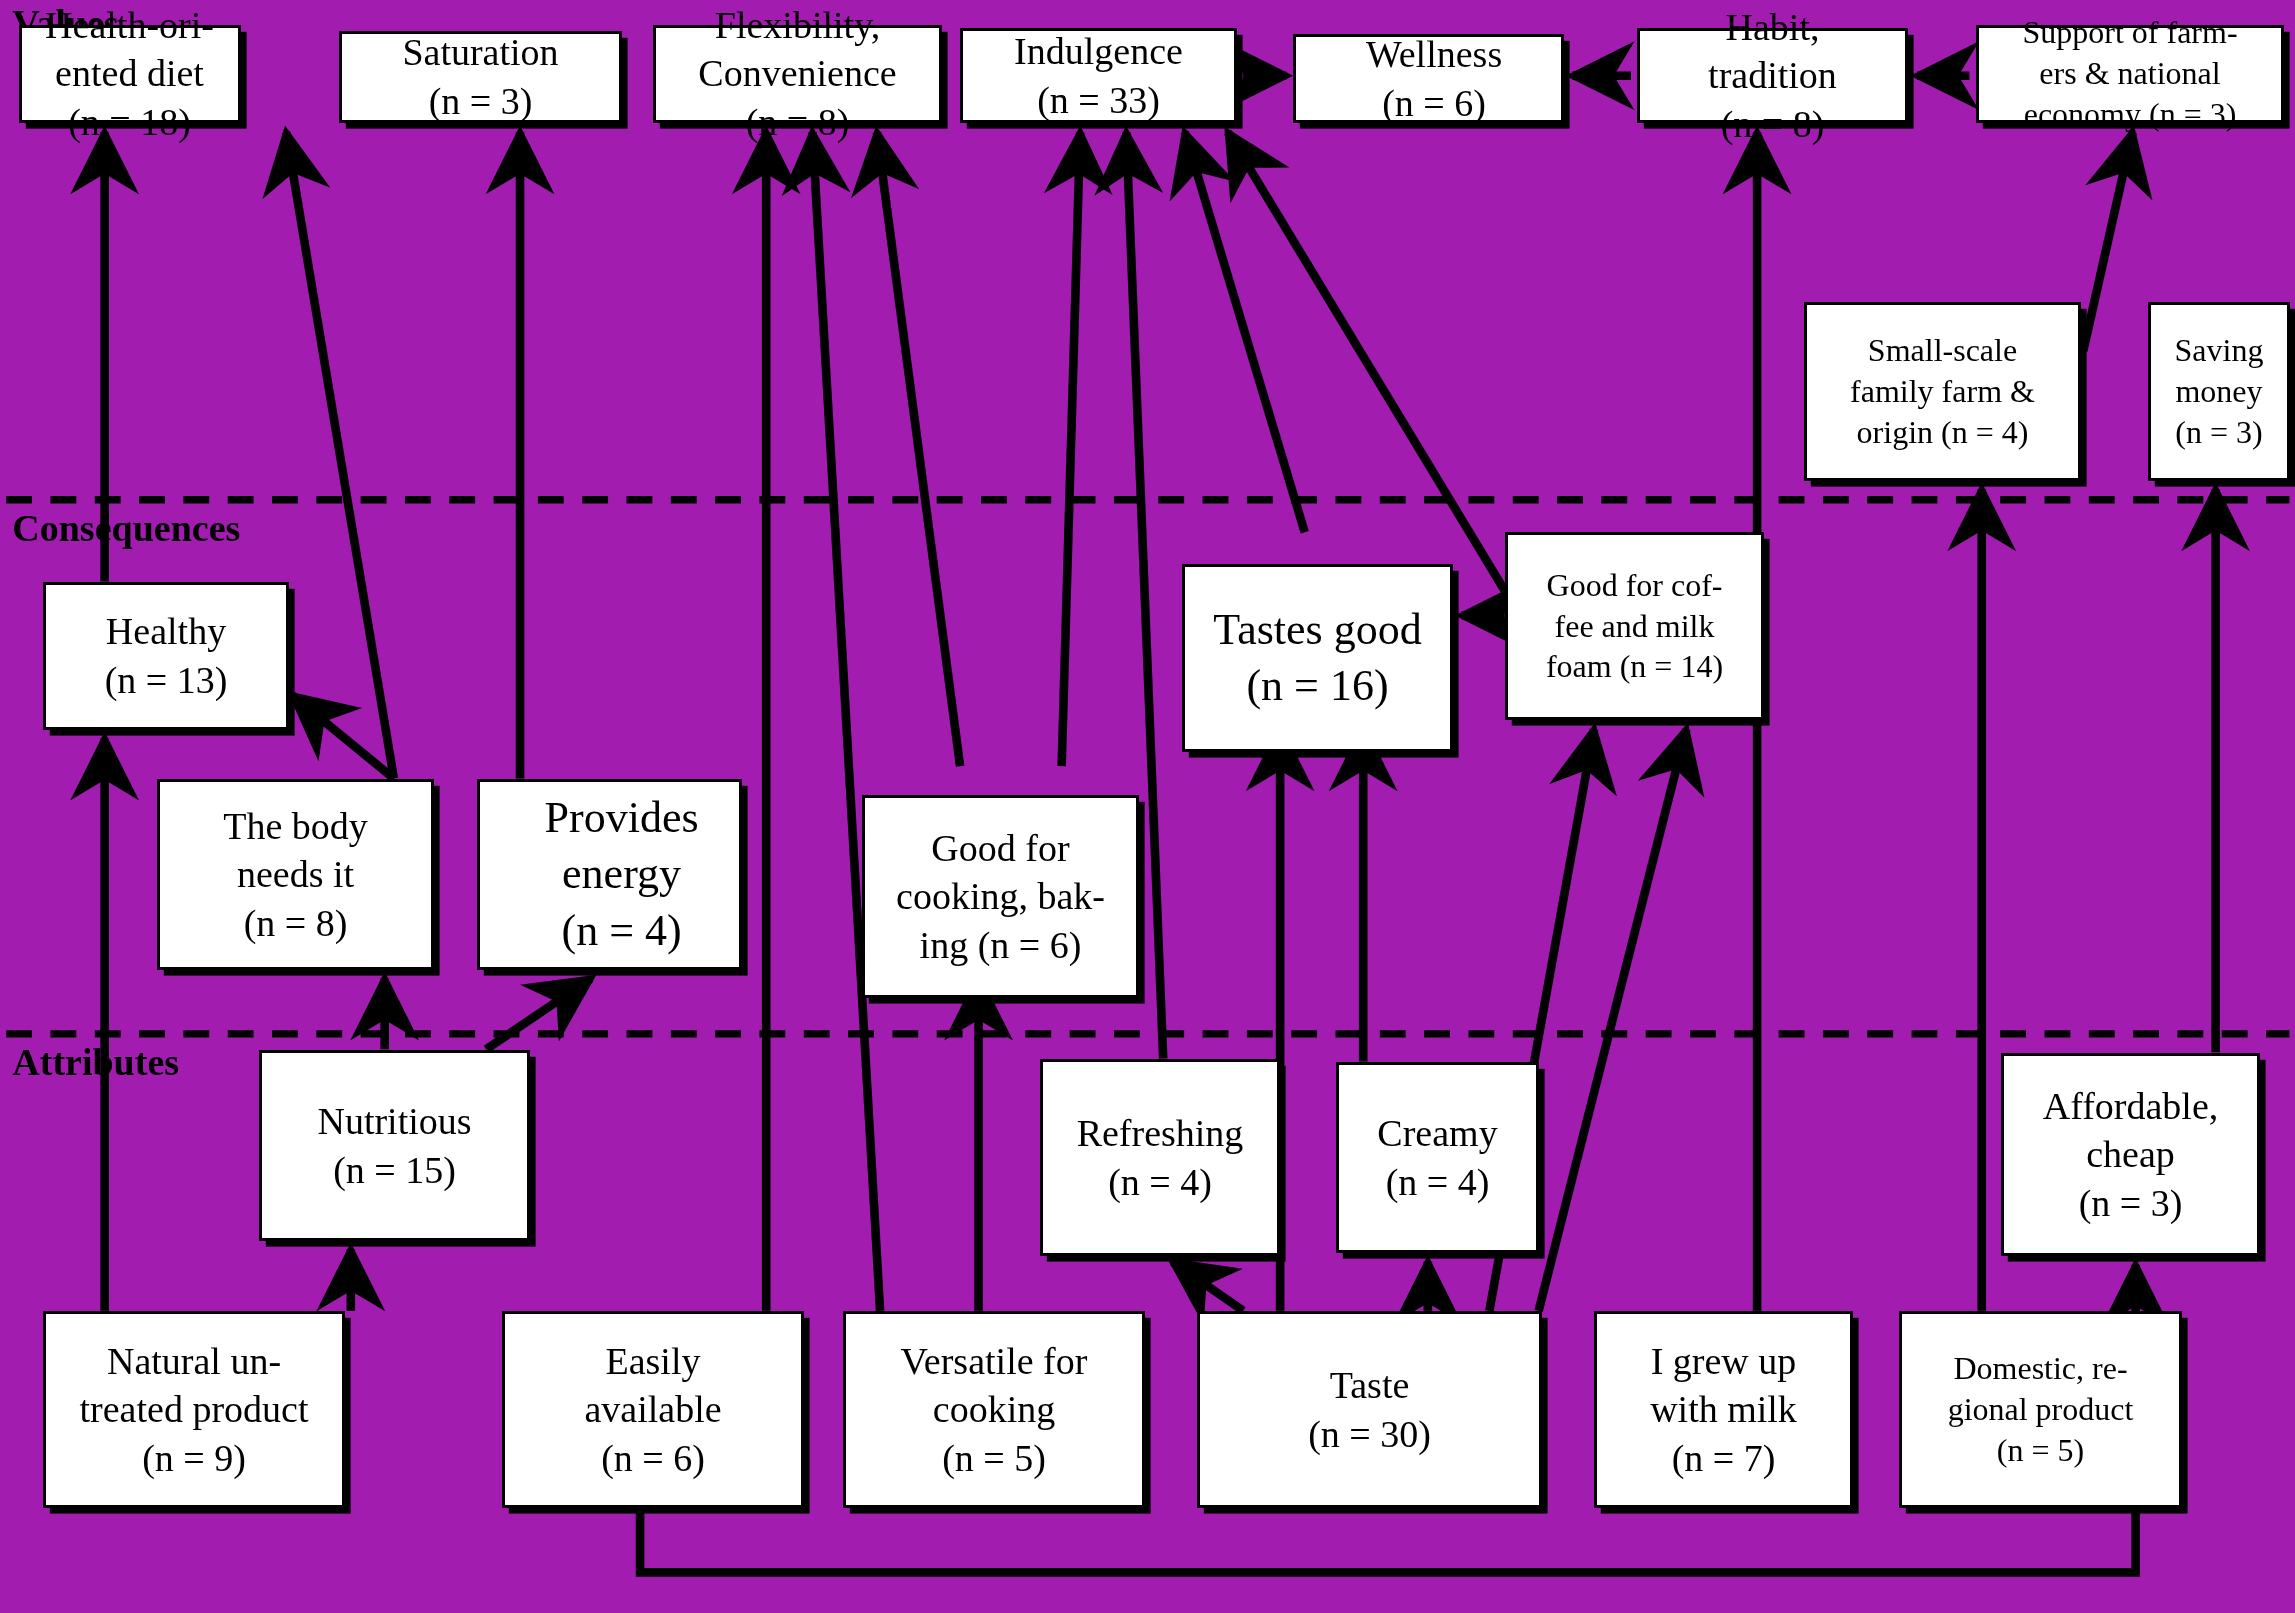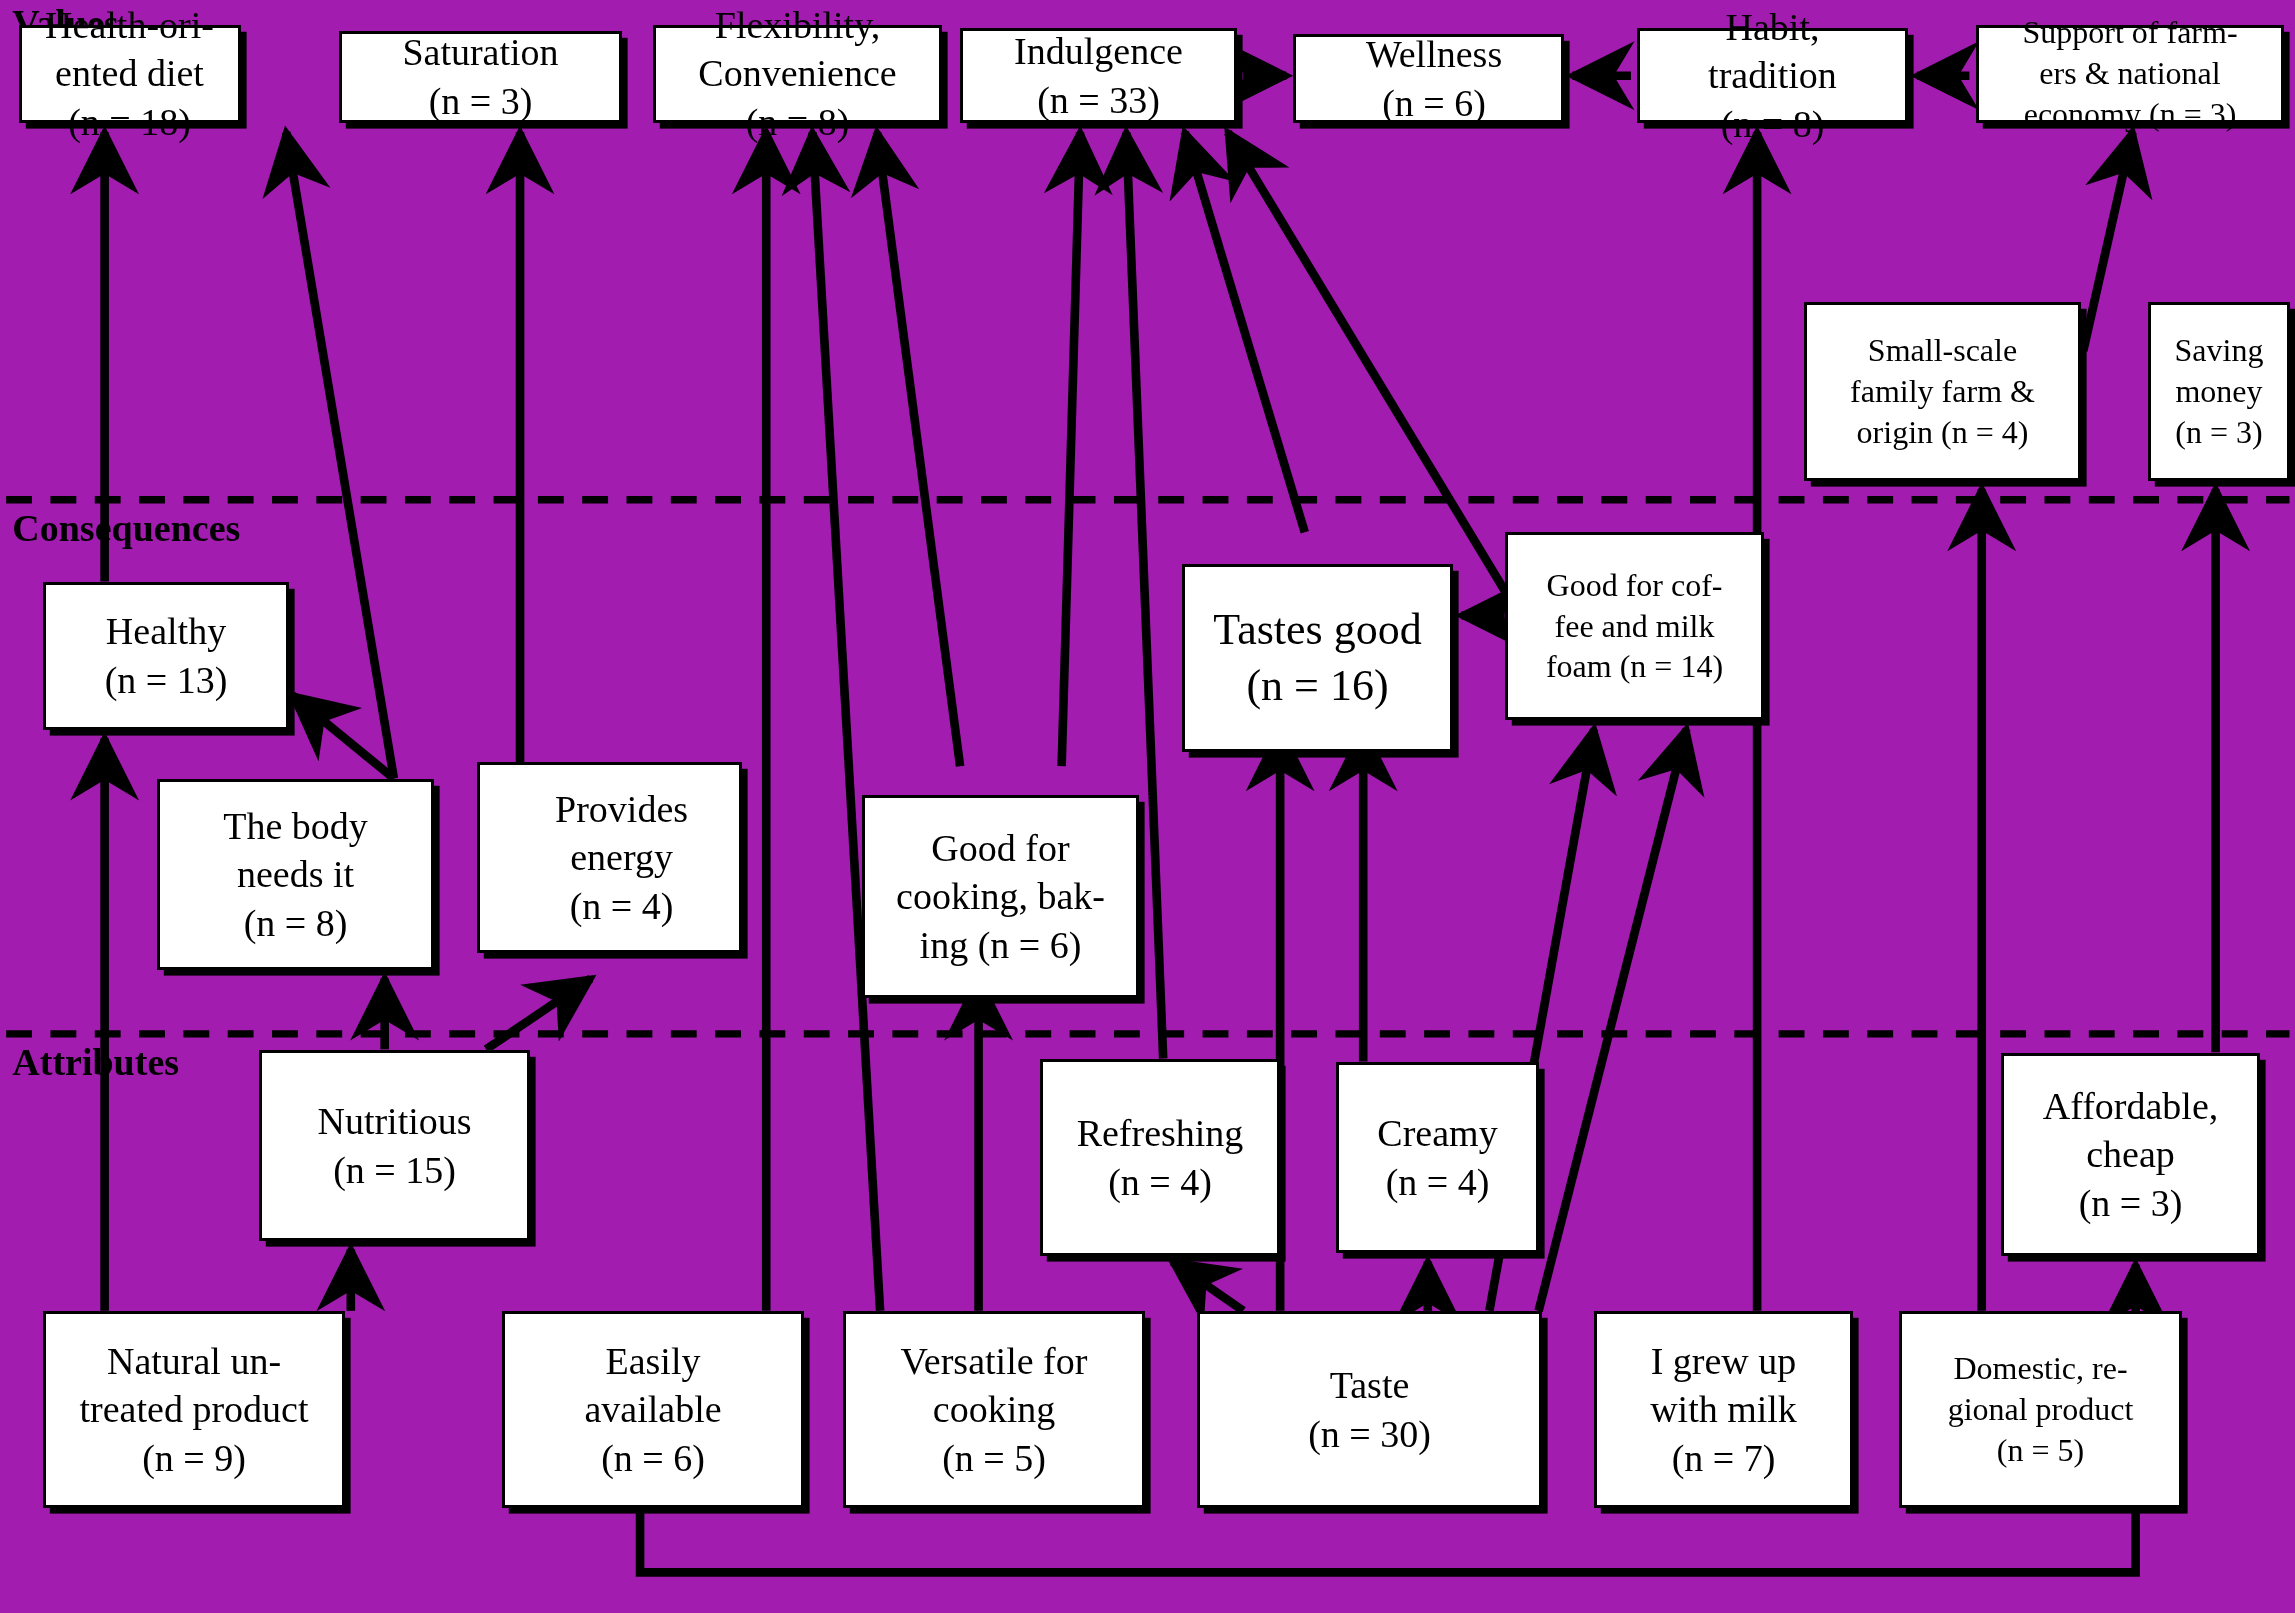--- a/index.html
+++ b/index.html
@@ -143,21 +143,21 @@
       </div>
       <div class="node" style="left: 1182px; top: 556px; width: 271px; height: 188px; font-size: 44px; margin-top: 8px;">
         <span>Tastes good<br>(n = 16)</span>
       </div>
       <div class="node" style="left: 1505px; top: 532px; width: 259px; height: 188px; font-size: 32px;">
         <span>Good for cof-<br>fee and milk<br>foam (n = 14)</span>
       </div>
       <div class="node" style="left: 157px; top: 779px; width: 277px; height: 191px; font-size: 38px;">
         <span>The body<br>needs it<br>(n = 8)</span>
       </div>
-      <div class="node" style="left: 477px; top: 762px; width: 265px; height: 191px; font-size: 38px; padding-left: 29px;">
+      <div class="node" style="left: 477px; top: 779px; width: 265px; height: 191px; font-size: 44px; padding-left: 29px;">
         <span>Provides<br>energy<br>(n = 4)</span>
       </div>
       <div class="node" style="left: 862px; top: 766px; width: 277px; height: 203px; font-size: 38px; margin-top: 29px;">
         <span>Good for<br>cooking, bak-<br>ing (n = 6)</span>
       </div>
       <div class="node" style="left: 259px; top: 1050px; width: 271px; height: 191px; font-size: 38px;">
         <span>Nutritious<br>(n = 15)</span>
       </div>
       <div class="node" style="left: 1040px; top: 1059px; width: 240px; height: 197px; font-size: 38px;">
         <span>Refreshing<br>(n = 4)</span>

